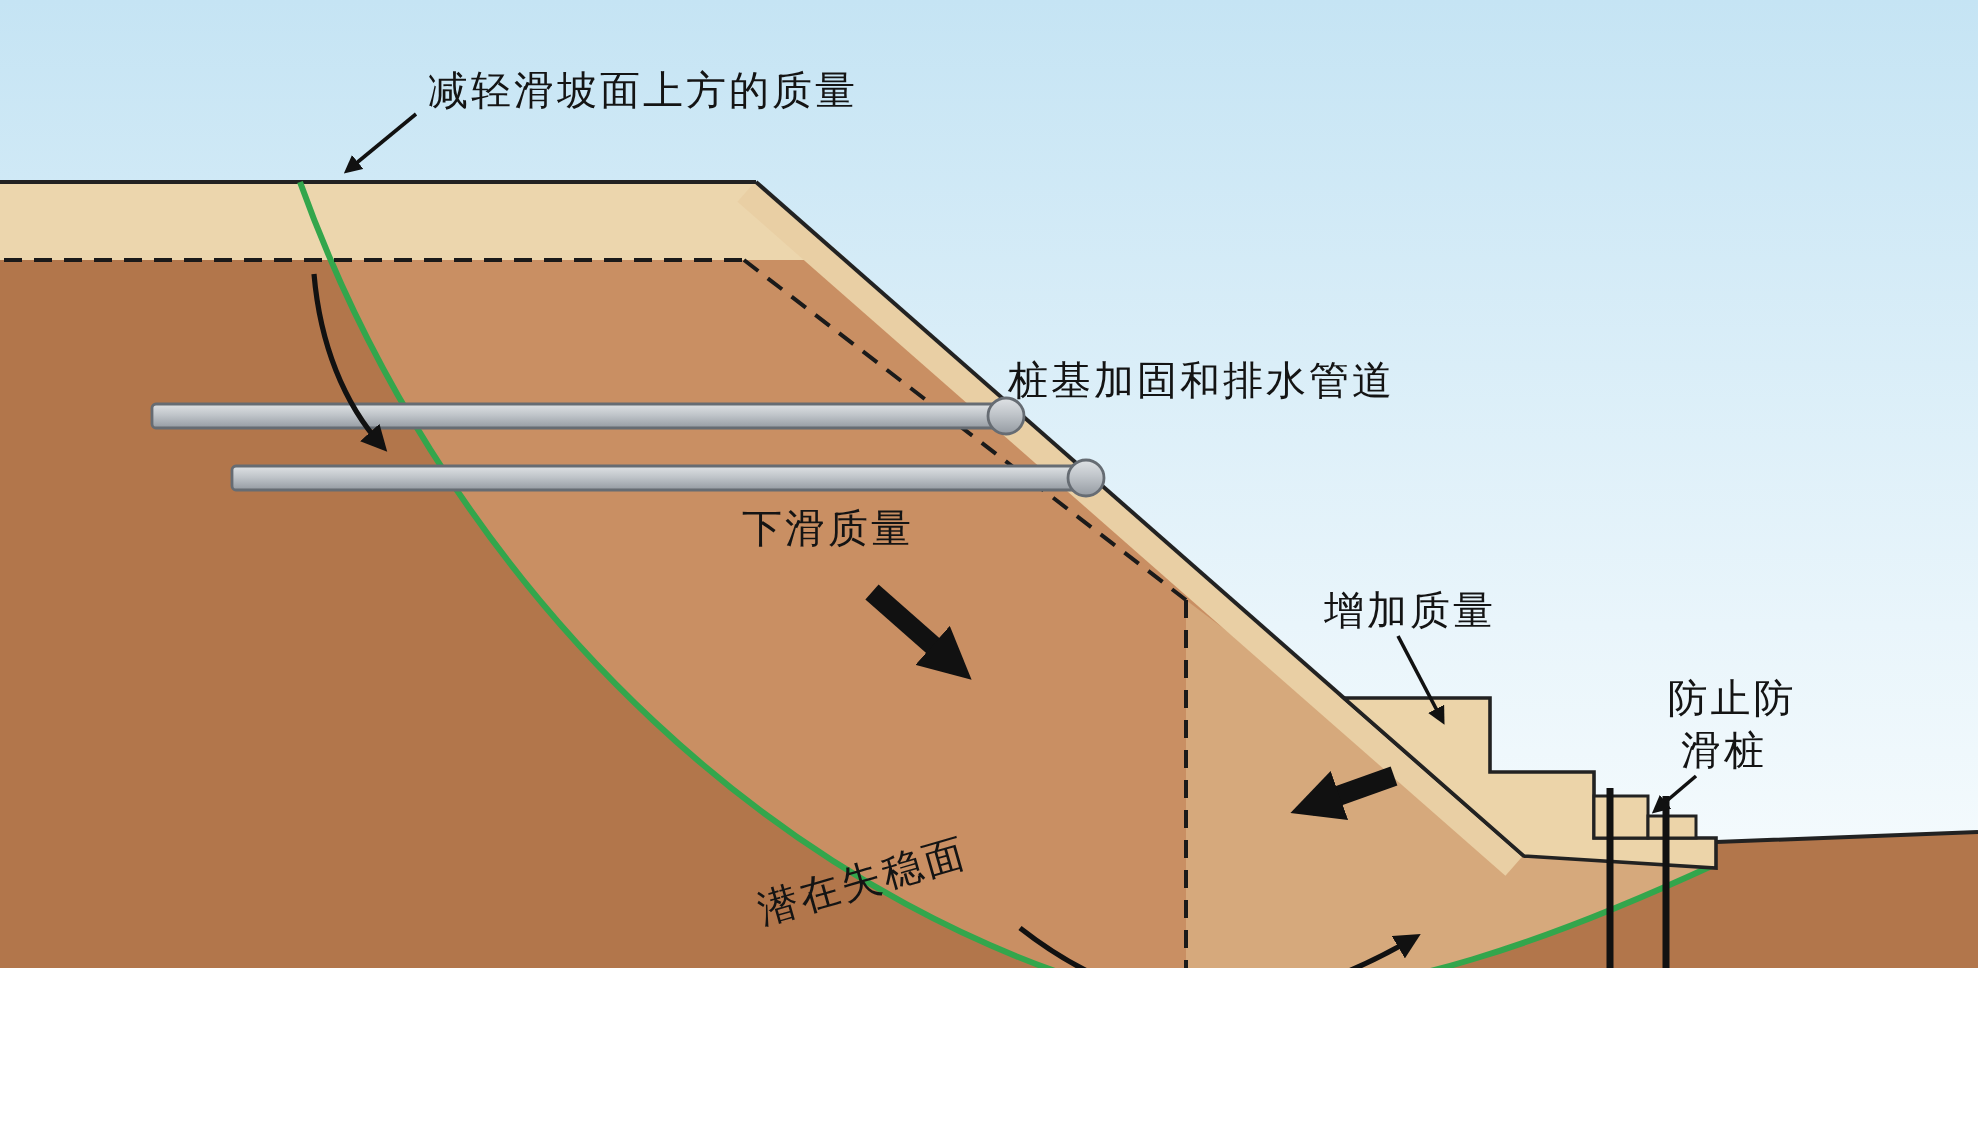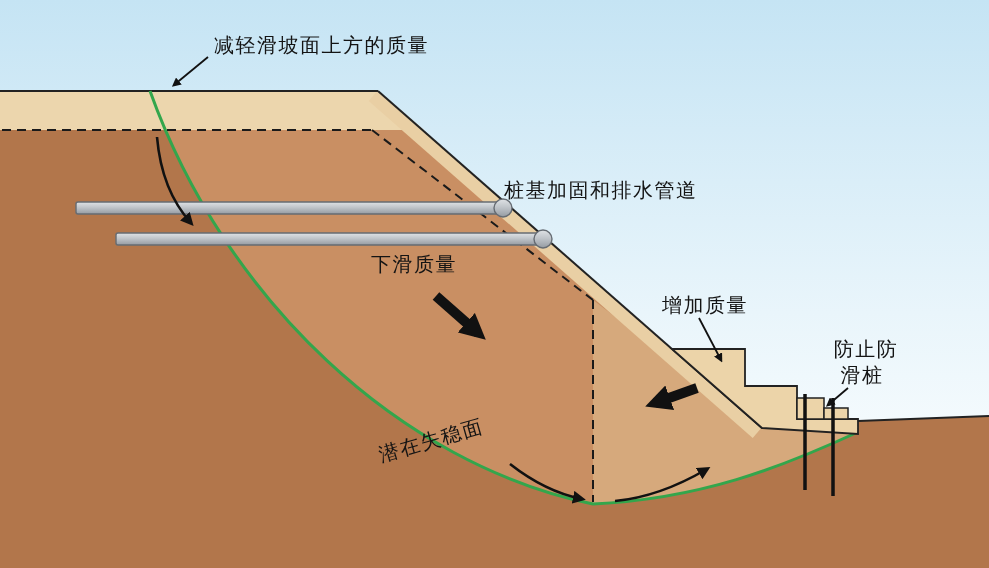--- a/index.html
+++ b/index.html
@@ -1,18 +1,18 @@
 <!DOCTYPE html>
 <html><head>
 <meta charset="utf-8">
 <style>
   html,body{margin:0;padding:0;background:#ffffff;}
   .stage{
     position:relative;
-    width:989px;height:568px;
+    width:989px;height:484px;
     background:#ffffff;
     font-family:"DejaVu Sans","Liberation Sans",sans-serif;
     overflow:hidden;
   }
   svg{position:absolute;left:0;top:0;}
   text{fill:#141414;font-size:20px;letter-spacing:1.5px;}
 </style>
 </head>
 <body>
 

